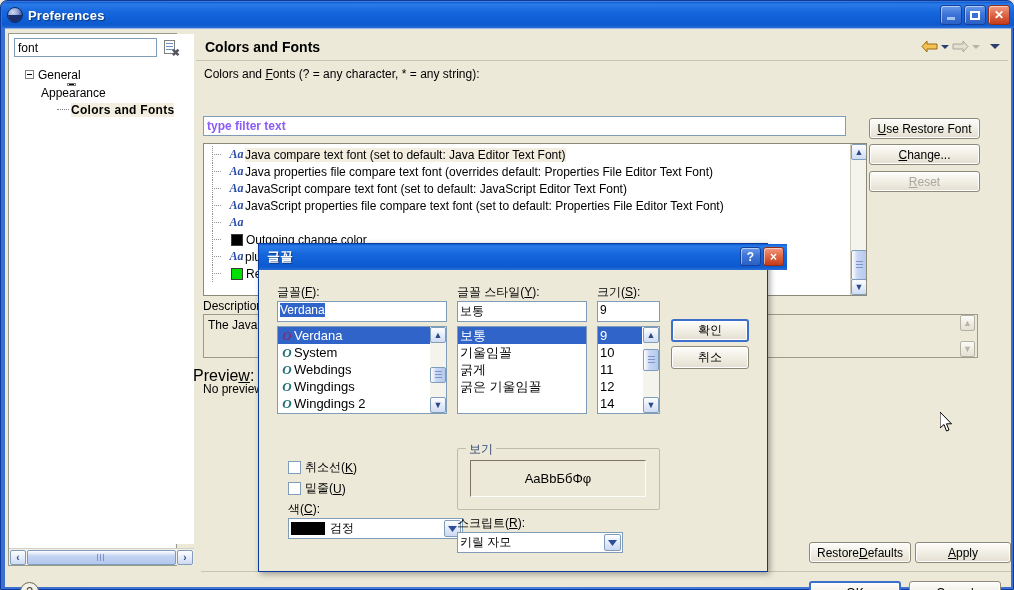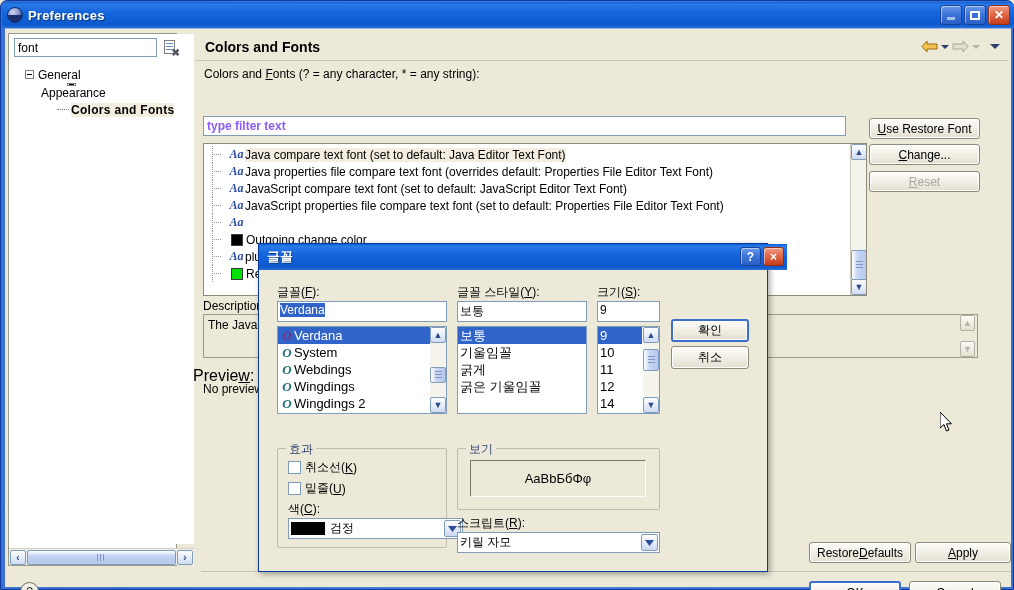--- a/index.html
+++ b/index.html
@@ -668,23 +668,20 @@
         </div>
       </div>
 
       <div class="fb default" style="left:412px; top:49px; width:78px; height:23px;">
         <span>확인</span>
       </div>
       <div class="fb" style="left:412px; top:76px; width:78px; height:23px;">
         <span>취소</span>
       </div>
 
-      <div class="gbox" style="left:18px; top:178px; width:170px; height:100px;">
-        <span class="gbox-title">효과</span>
-      </div>
       <label style="position:absolute; left:29px; top:189px; font-size:12px; display:flex; align-items:center;">
         <span class="chk"></span>
         <span>취소선(</span>
           <span class="ul">K</span>
           <span>)</span>
       </label>
       <label style="position:absolute; left:29px; top:210px; font-size:12px; display:flex; align-items:center;">
         <span class="chk"></span>
         <span>밑줄(</span>
           <span class="ul">U</span>
@@ -706,21 +703,21 @@
       <div class="gbox" style="left:198px; top:178px; width:203px; height:62px;">
         <span class="gbox-title">보기</span>
       </div>
       <div class="sample-box" style="left:211px; top:190px; width:176px; height:37px;">
         <span>AaBbБбΦφ</span>
       </div>
 
       <div class="flab" style="left:198px; top:245px;">
         <span>스크립트(</span><span class="ul">R</span><span>):</span>
       </div>
-      <div class="combo" style="left:198px; top:262px; width:203px; height:21px;">
+      <div class="combo" style="left:198px; top:262px; width:166px; height:21px;">
         <span>키릴 자모</span>
         <span class="combo-arrow">
           <svg width="9" height="6" viewBox="0 0 9 6">
               <polygon points="0,0 9,0 4.5,6" fill="#2b4d9a"></polygon>
             </svg>
         </span>
       </div>
 
     </div>
   </div>

